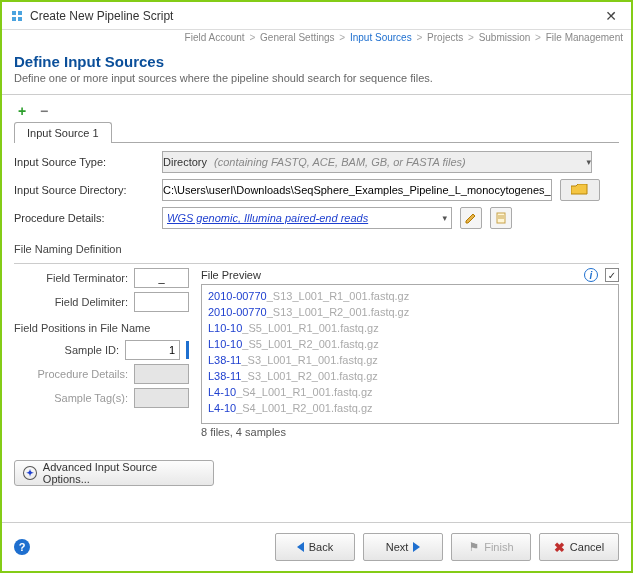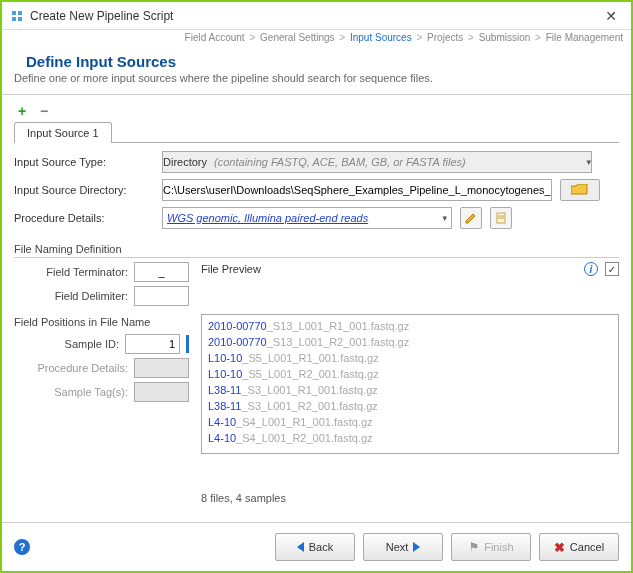--- a/index.html
+++ b/index.html
@@ -6,21 +6,21 @@
   body { margin: 0; background: #fff; font-size: 11px; color: #333; }
   .dialog { width: 633px; height: 573px; border: 2px solid #84cc16; display: flex; flex-direction: column; overflow: hidden; }
   .titlebar { display: flex; align-items: center; padding: 4px 8px; border-bottom: 1px solid #ddd; height: 28px; }
   .titlebar-icon { width: 14px; height: 14px; margin-right: 6px; display: inline-flex; align-items: center; justify-content: center; }
   .titlebar-title { flex: 1; font-size: 12px; }
   .close-x { font-family: Arial; font-size: 14px; padding: 2px 6px; cursor: pointer; color: #444; }
   .breadcrumb { text-align: right; padding: 2px 8px; font-size: 10px; color: #888; }
   .breadcrumb .active { color: #1e6fcf; }
   .breadcrumb .sep { color: #aaa; margin: 0 2px; }
   .header { padding: 8px 12px 10px; border-bottom: 1px solid #ccc; }
-  .header h2 { margin: 0 12px 2px; font-size: 15px; font-weight: bold; color: #0b4f9a; }
+  .header h2 { margin: 0 0 2px; font-size: 15px; font-weight: bold; color: #0b4f9a; }
   .header p { margin: 0; font-size: 11px; color: #666; }
   .body { flex: 1; padding: 8px 12px 0; overflow: hidden; display: flex; flex-direction: column; }
   .toolbar-row { display: flex; align-items: center; gap: 6px; margin-bottom: 2px; }
   .icon-btn { width: 16px; height: 16px; display: inline-flex; align-items: center; justify-content: center; font-weight: bold; font-size: 14px; line-height: 1; }
   .plus { color: #2b9e2b; cursor: pointer; }
   .minus { color: #777; cursor: pointer; }
   .tabstrip { display: flex; border-bottom: 1px solid #aaa; }
   .tab { padding: 4px 12px; border: 1px solid #aaa; border-bottom: none; background: #f4f4f4; border-top-left-radius: 3px; border-top-right-radius: 3px; position: relative; top: 1px; font-size: 11px; cursor: pointer; }
   .tab.active { background: #fff; }
   .form-area { padding: 8px 0 0; }
@@ -28,24 +28,24 @@
   .form-label { width: 140px; font-size: 11px; color: #333; }
   .select, .text-input { border: 1px solid #aaa; background: #fff; font-size: 11px; padding: 2px 0; height: 22px; }
   .select { flex: 1; max-width: 430px; background: #eee; display: flex; align-items: center; justify-content: space-between; }
   .select .hint { color: #888; font-style: italic; margin-left: 4px; }
   .chev { font-size: 9px; color: #555; margin-left: 6px; }
   .dir-input { flex: 1; max-width: 390px; }
   .browse-btn { width: 40px; height: 22px; border: 1px solid #aaa; background: #eee; display: inline-flex; align-items: center; justify-content: center; cursor: pointer; border-radius: 2px; }
   .proc-select { flex: 1; max-width: 290px; border: 1px solid #aaa; background: #fff; height: 22px; display: flex; align-items: center; padding: 0 4px; }
   .proc-select .proc-text { flex:1; color: #1e3fcf; font-style: italic; text-decoration: underline; font-size: 11px; white-space: nowrap; overflow: hidden; text-overflow: ellipsis; }
   .small-icon-btn { width: 22px; height: 22px; border: 1px solid #aaa; background: #f5f5f5; display: inline-flex; align-items: center; justify-content: center; cursor: pointer; border-radius: 2px; }
-  .section-title { font-size: 11px; color: #444; margin: 14px 0 4px; border-bottom: 1px solid #ccc; padding-bottom: 2px; }
+  .section-title { font-size: 11px; color: #444; margin: 14px 0 4px; border-bottom: 1px solid #ccc; padding-bottom: 8px; }
   .fndef { display: flex; gap: 12px; }
   .fndef-left { width: 175px; display: flex; flex-direction: column; gap: 4px; }
-  .fndef-right { flex: 1; display: flex; flex-direction: column; gap: 36px; }
+  .fndef-right { flex: 1; display: flex; flex-direction: column; }
   .small-row { display: flex; align-items: center; justify-content: space-between; gap: 6px; }
   .small-row label { font-size: 11px; color: #444; text-align: right; flex: 1; }
   .small-input { width: 55px; height: 20px; border: 1px solid #aaa; text-align: center; font-size: 11px; background: #fff; }
   .gray-input { background: #e5e5e5; }
   .subhead { font-size: 11px; color: #444; margin: 6px 0 2px; }
   .preview-head { display: flex; align-items: center; justify-content: space-between; margin-bottom: 2px; }
   .preview-head .ptitle { font-size: 11px; color: #333; }
   .info-icon { width: 14px; height: 14px; border-radius: 50%; border: 1px solid #1e6fcf; color: #1e6fcf; display: inline-flex; align-items: center; justify-content: center; font-style: italic; font-weight: bold; font-size: 10px; margin-right: 4px; }
   .check-icon { width: 14px; height: 14px; border: 1px solid #888; display: inline-flex; align-items: center; justify-content: center; font-size: 10px; }
   .preview-box { border: 1px solid #aaa; height: 140px; overflow: auto; padding: 4px 6px; font-family: Consolas, monospace; font-size: 11px; line-height: 1.45; }

